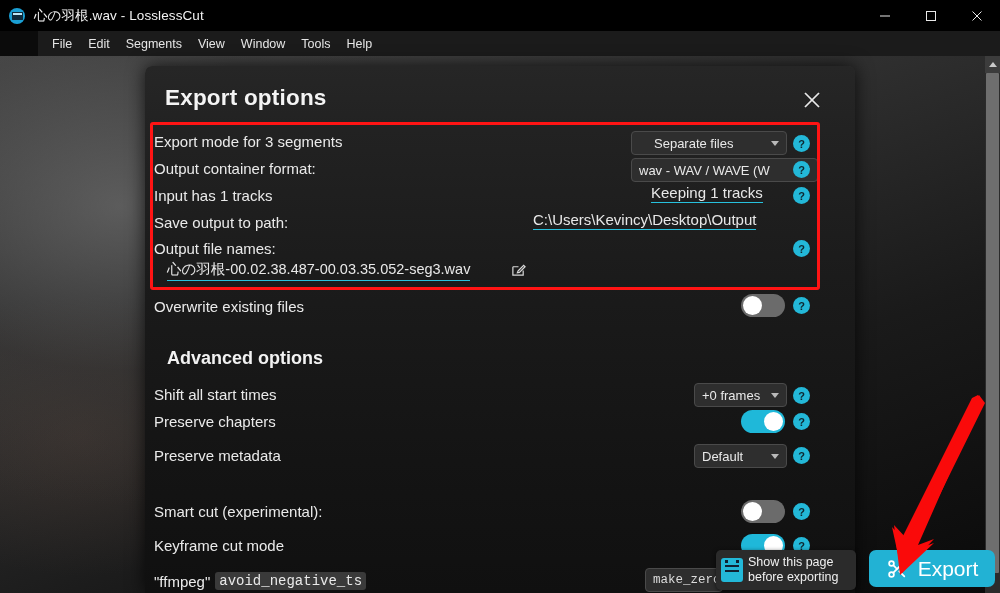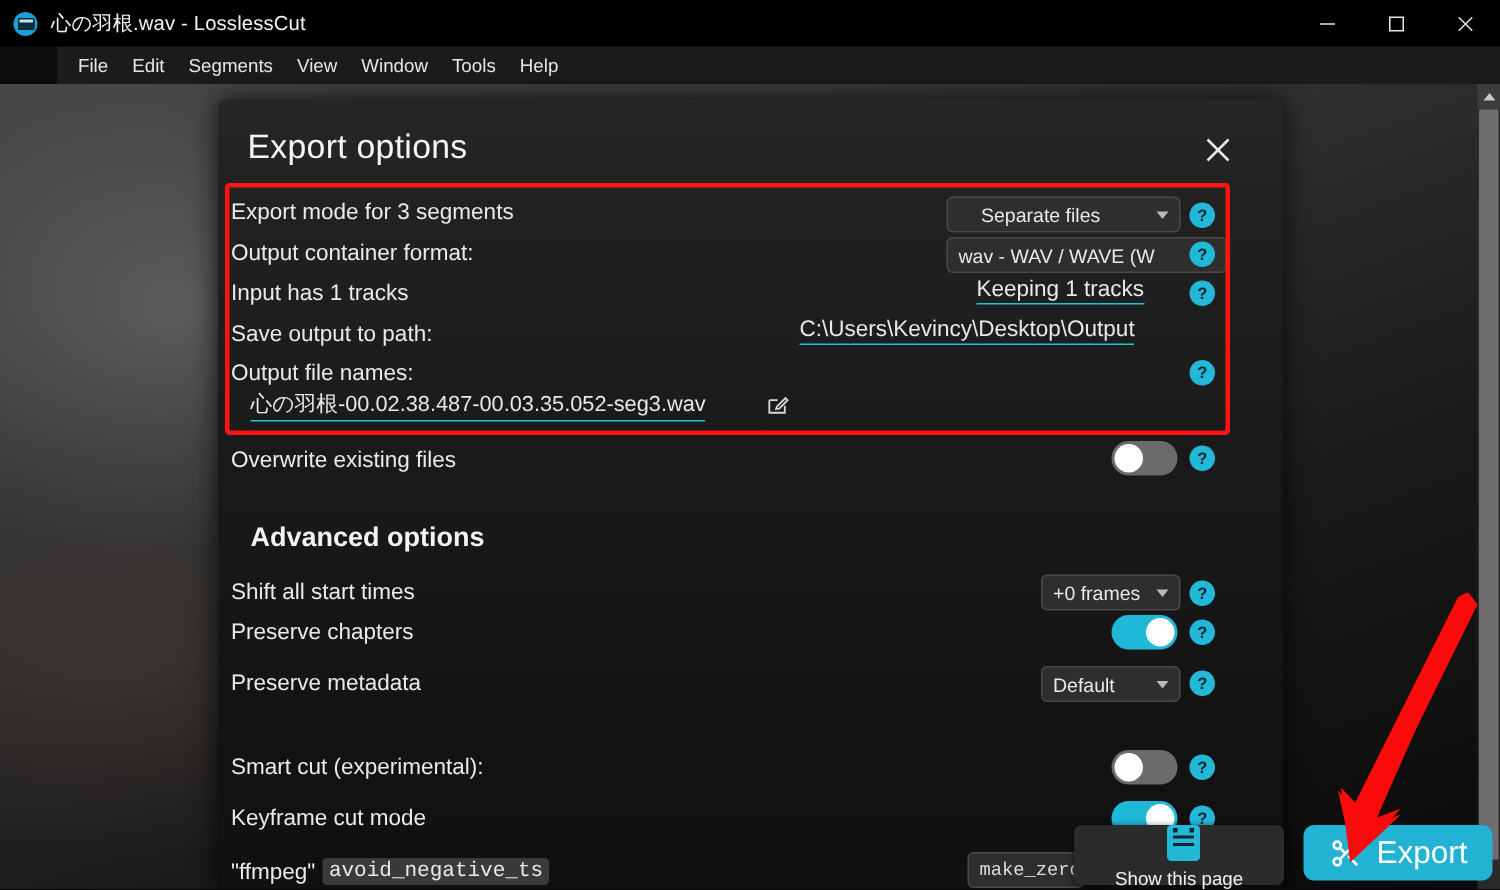--- a/index.html
+++ b/index.html
@@ -77,21 +77,21 @@
   
   .dialog {
     position: absolute; left: 145px; top: 66px; width: 710px; height: 527px;
     background: linear-gradient(180deg, #262626 0%, #222 12%, #1b1b1b 40%, #141414 75%, #101010 100%);
     border-radius: 7px 7px 0 0;
     box-shadow: 0 0 18px rgba(0,0,0,0.75);
     overflow: hidden;
   }
   .dlg-title {
     position: absolute; left: 20px; top: 19px;
-    font-size: 22.5px; font-weight: normal; color: #f4f4f4; letter-spacing: 0.2px;
+    font-size: 22.5px; font-weight: bold; color: #f4f4f4; letter-spacing: 0.2px;
   }
   .dlg-close {
     position: absolute; right: 30px; top: 21px; width: 26px; height: 26px;
     display: flex; align-items: center; justify-content: center; color: #e9e9e9;
   }
 
   
   .redbox {
     position: absolute; left: 150px; top: 122px; width: 670px; height: 168px;
     border: 3px solid #ff1414; border-radius: 3px;
@@ -168,21 +168,20 @@
     display: flex; align-items: center; padding: 0 7px; font-family: "Liberation Mono", monospace;
     z-index: 18;
   }
 
   
   .tooltip {
     position: absolute; left: 716px; top: 550px; width: 140px; height: 40px;
     background: #2b2b2b; border-radius: 5px; display: flex; align-items: center;
     padding-left: 5px; gap: 5px; z-index: 50;
     box-shadow: 0 1px 4px rgba(0,0,0,0.6);
-    flex-direction: column;
   }
   .tooltip .tt-icon {
     width: 22px; height: 24px; border-radius: 3px; background: #23b8d8; flex: none;
     position: relative;
   }
   .tooltip .tt-icon::before {
     content: ""; position: absolute; left: 4px; top: 7px; width: 14px; height: 2px;
     background: #123; box-shadow: 0 5px 0 #123;
   }
   .tooltip .tt-icon::after {

